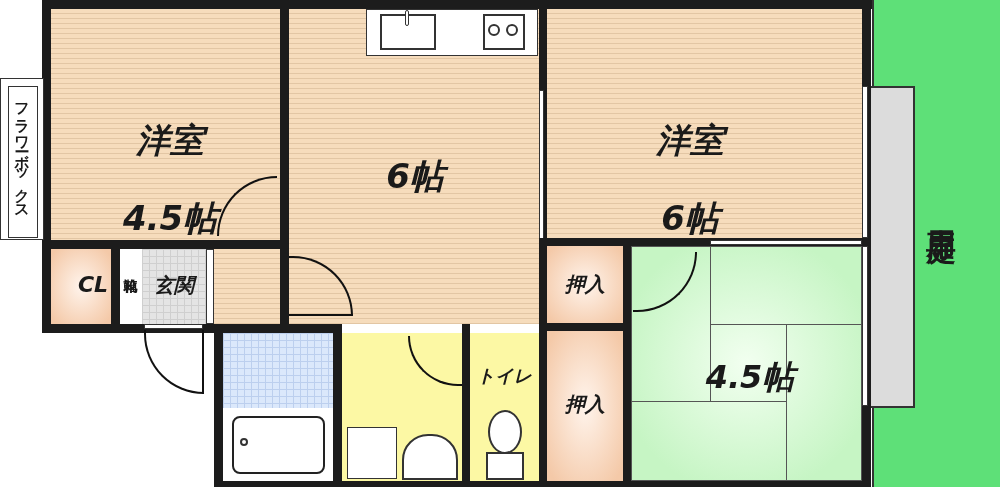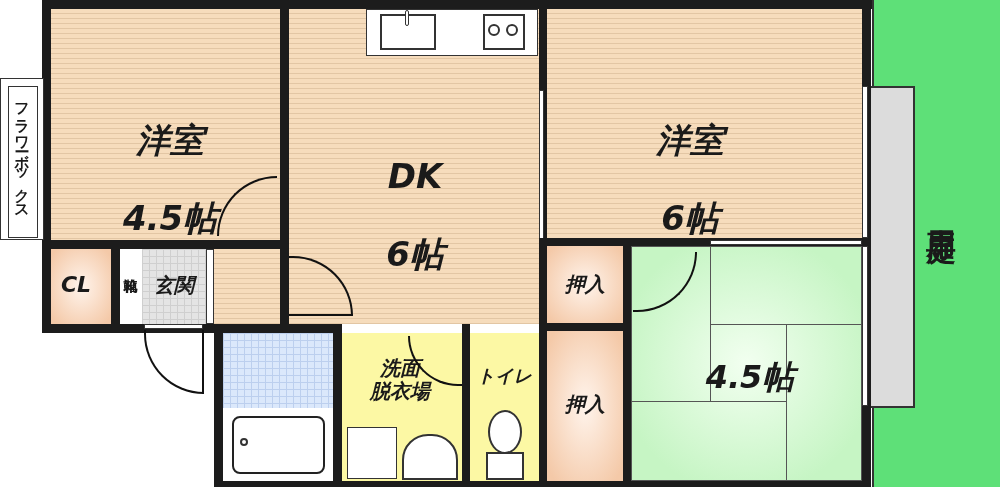--- a/index.html
+++ b/index.html
@@ -44,21 +44,21 @@
 
   <div class="abs door-arc" style="left:217px;top:176px;width:60px;height:60px;border-radius:60px 0 0 0;border-right:none;border-bottom:none;"></div>
 
   <div class="abs" style="left:0;top:78px;width:44px;height:162px;background:#fff;border:1px solid #333;"></div>
   <div class="abs" style="left:8px;top:86px;width:30px;height:152px;border:1px solid #333;"></div>
   <div class="abs vtext" style="left:12px;top:92px;font-size:15px;letter-spacing:0;">フラワーボックス</div>
 
   <div class="abs wall" style="left:42px;top:240px;width:247px;height:9px;"></div>
 
   <div class="abs closet" style="left:51px;top:249px;width:60px;height:75px;"></div>
-  <div class="abs label" style="left:46px;top:272px;width:60px;font-size:22px;">CL</div>
+  <div class="abs label" style="left:63px;top:272px;width:60px;font-size:22px;">CL</div>
   <div class="abs wall" style="left:111px;top:249px;width:9px;height:80px;"></div>
 
   <div class="abs" style="left:120px;top:249px;width:22px;height:75px;background:#fff;"></div>
   <div class="abs vtext" style="left:122px;top:268px;font-size:14px;letter-spacing:0;font-style:normal;">靴箱</div>
 
   <div class="abs tile-gray" style="left:142px;top:249px;width:64px;height:75px;"></div>
   <div class="abs label" style="left:142px;top:274px;width:64px;font-size:20px;">玄関</div>
   <div class="abs" style="left:206px;top:249px;width:8px;height:75px;background:#fff;border:1px solid #333;"></div>
   <div class="abs wood" style="left:214px;top:249px;width:66px;height:75px;"></div>
 
@@ -67,21 +67,20 @@
   <div class="abs door-arc" style="left:144px;top:330px;width:60px;height:64px;border-radius:0 0 0 60px;border-top:none;border-right:2px solid #111;"></div>
 
   <div class="abs wood" style="left:289px;top:9px;width:250px;height:315px;"></div>
   <div class="abs" style="left:366px;top:9px;width:172px;height:47px;background:#fff;border:1px solid #333;"></div>
   <div class="abs" style="left:380px;top:14px;width:56px;height:36px;border:2px solid #333;"></div>
   <div class="abs" style="left:405px;top:10px;width:4px;height:16px;background:#fff;border:1px solid #333;border-radius:2px;"></div>
   <div class="abs" style="left:483px;top:14px;width:42px;height:36px;border:2px solid #333;"></div>
   <div class="abs" style="left:488px;top:24px;width:12px;height:12px;border:2px solid #333;border-radius:50%;"></div>
   <div class="abs" style="left:506px;top:24px;width:12px;height:12px;border:2px solid #333;border-radius:50%;"></div>
   <div class="abs label" style="left:340px;top:118px;width:150px;font-size:34px;">
-    <div>DK</div>
     <div>6帖</div>
   </div>
   <div class="abs door-arc" style="left:289px;top:256px;width:64px;height:60px;border-radius:0 60px 0 0;border-left:none;border-bottom:2px solid #111;"></div>
   <div class="abs wall" style="left:539px;top:0;width:8px;height:487px;"></div>
   <div class="abs" style="left:539px;top:90px;width:5px;height:150px;background:#fff;border:1px solid #333;"></div>
 
   <div class="abs wood" style="left:547px;top:9px;width:315px;height:231px;"></div>
   <div class="abs label" style="left:610px;top:82px;width:160px;font-size:34px;">
     <div>洋室</div>
     <div>6帖</div>
@@ -110,22 +109,20 @@
   <div class="abs window" style="left:862px;top:246px;width:6px;height:160px;"></div>
 
   <div class="abs wall" style="left:214px;top:324px;width:9px;height:163px;"></div>
   <div class="abs tile-blue" style="left:223px;top:333px;width:110px;height:75px;"></div>
   <div class="abs" style="left:223px;top:408px;width:110px;height:74px;background:#fff;"></div>
   <div class="abs fixture" style="left:232px;top:416px;width:93px;height:58px;"></div>
   <div class="abs" style="left:240px;top:438px;width:8px;height:8px;border:2px solid #333;border-radius:50%;"></div>
   <div class="abs wall" style="left:333px;top:324px;width:9px;height:163px;"></div>
 
   <div class="abs yellow" style="left:342px;top:333px;width:120px;height:150px;"></div>
-  <div class="abs label" style="left:350px;top:357px;width:100px;font-size:20px;">洗面
-脱衣場</div>
   <div class="abs door-arc" style="left:408px;top:336px;width:55px;height:50px;border-radius:0 0 0 50px;border-top:none;border-right:none;"></div>
   <div class="abs" style="left:347px;top:427px;width:50px;height:52px;background:#fff;border:1px solid #333;"></div>
   <div class="abs" style="left:402px;top:434px;width:56px;height:46px;background:#fff;border:2px solid #333;border-radius:26px 26px 0 0;"></div>
   <div class="abs wall" style="left:462px;top:324px;width:8px;height:163px;"></div>
 
   <div class="abs yellow" style="left:470px;top:333px;width:69px;height:150px;"></div>
   <div class="abs label" style="left:470px;top:366px;width:69px;font-size:18px;">トイレ</div>
   <div class="abs" style="left:488px;top:410px;width:34px;height:44px;background:#fff;border:2px solid #333;border-radius:50%;"></div>
   <div class="abs" style="left:486px;top:452px;width:38px;height:28px;background:#fff;border:2px solid #333;"></div>
 

